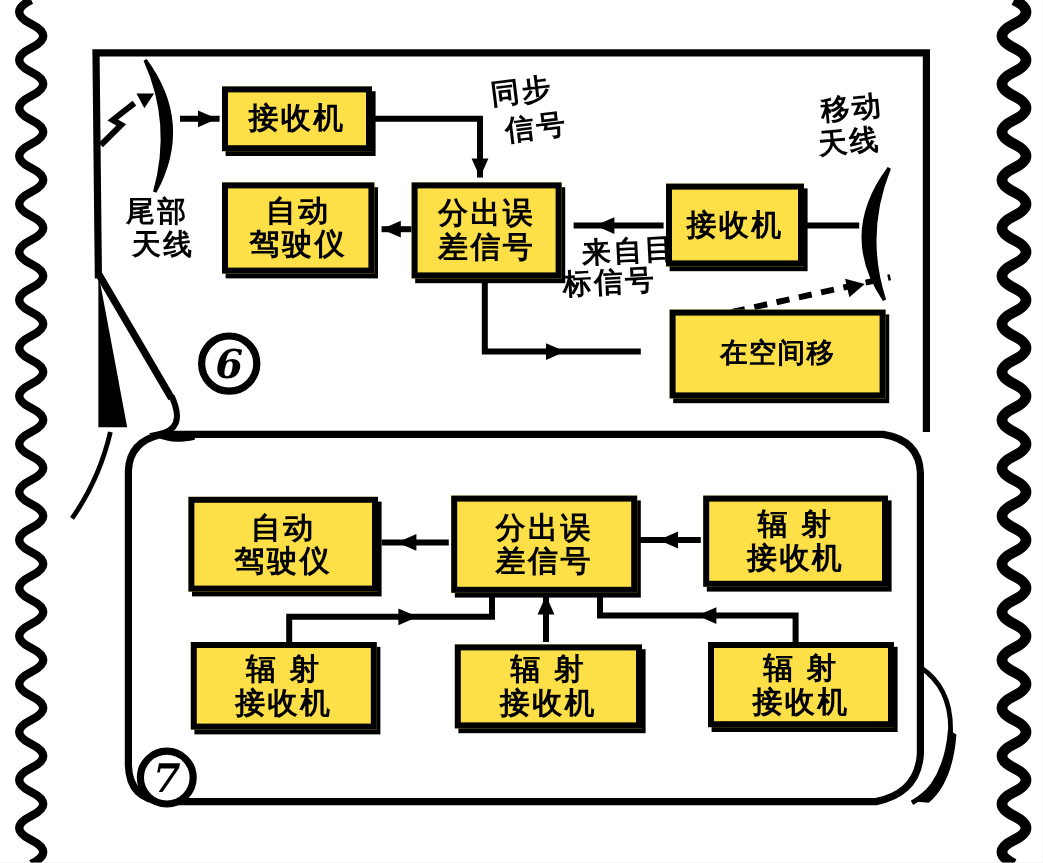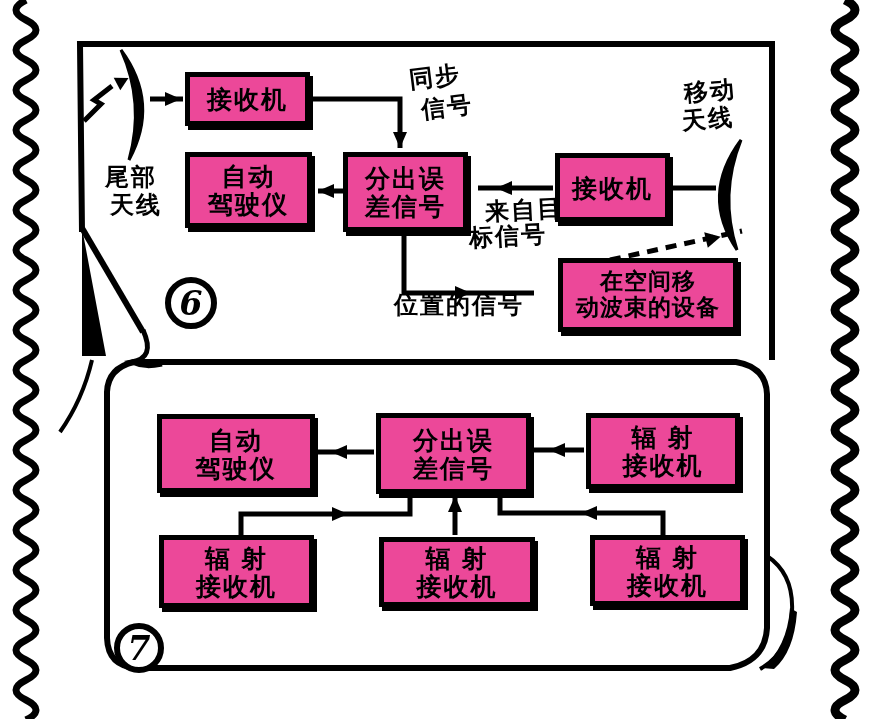--- a/index.html
+++ b/index.html
@@ -3,21 +3,21 @@
 <meta charset="utf-8">
 <style>
   html,body{margin:0;padding:0;background:#e8e8e8;}
   .page{
     position:relative;width:869px;height:719px;background:#ffffff;
     overflow:hidden;font-family:"Liberation Sans",sans-serif;color:#000;
   }
   .page svg{position:absolute;left:0;top:0;z-index:1;}
   .box{
     position:absolute;box-sizing:border-box;z-index:2;
-    border:5px solid #000;box-shadow:3px 4px 0 0 #000;background:#ec4899;
+    border:5px solid #000;box-shadow:3px 4px 0 0 #000;background:#fde047;
     display:flex;flex-direction:column;align-items:center;justify-content:center;
     font-weight:700;font-size:25px;line-height:1.12;letter-spacing:2px;
     text-align:center;white-space:nowrap;
   }
   .box.small{font-size:23px;letter-spacing:1px;}
   .flabel{
     position:absolute;z-index:3;font-weight:700;font-size:24px;line-height:1.1;
     letter-spacing:2px;white-space:nowrap;transform:translateX(-50%);
   }
   .badge{
@@ -106,36 +106,34 @@
     <span>分出误</span>
     <span>差信号</span>
   </div>
 
   <div class="box" style="left:555px;top:153px;width:115px;height:69px;">
     <span>接收机</span>
   </div>
 
   <div class="box small" style="left:538px;top:258px;width:180px;height:74px;margin-left:20px;">
     <span>在空间移</span>
-    <span>动波束的设备</span>
   </div>
 
   <div class="flabel" style="left:131px;top:164px;font-family:Liberation Serif, serif;">尾部</div>
   <div class="flabel" style="left:136px;top:192px;">天线</div>
 
   <div class="flabel" style="left:435px;top:64px;transform:translateX(-50%) rotate(-7deg);">同步</div>
   <div class="flabel" style="left:447px;top:94px;transform:translateX(-50%) rotate(-7deg);">信号</div>
 
   <div class="flabel" style="left:710px;top:78px;transform:translateX(-50%) rotate(-5deg);">移动</div>
   <div class="flabel" style="left:708px;top:106px;transform:translateX(-50%) rotate(-5deg);">天线</div>
 
   <div class="flabel" style="left:524px;top:197px;transform:translateX(-50%) rotate(-3deg);">来自目</div>
   <div class="flabel" style="left:508px;top:223px;transform:translateX(-50%) rotate(-3deg);">标信号</div>
 
-  <div class="flabel" style="left:459px;top:292px;">位置的信号</div>
 
   <div class="badge" style="left:165px;top:277px;width:52px;height:52px;">
     <span>6</span>
   </div>
 
   <div class="box" style="left:157px;top:414px;width:158px;height:79px;">
     <span>自动</span>
     <span>驾驶仪</span>
   </div>
 

